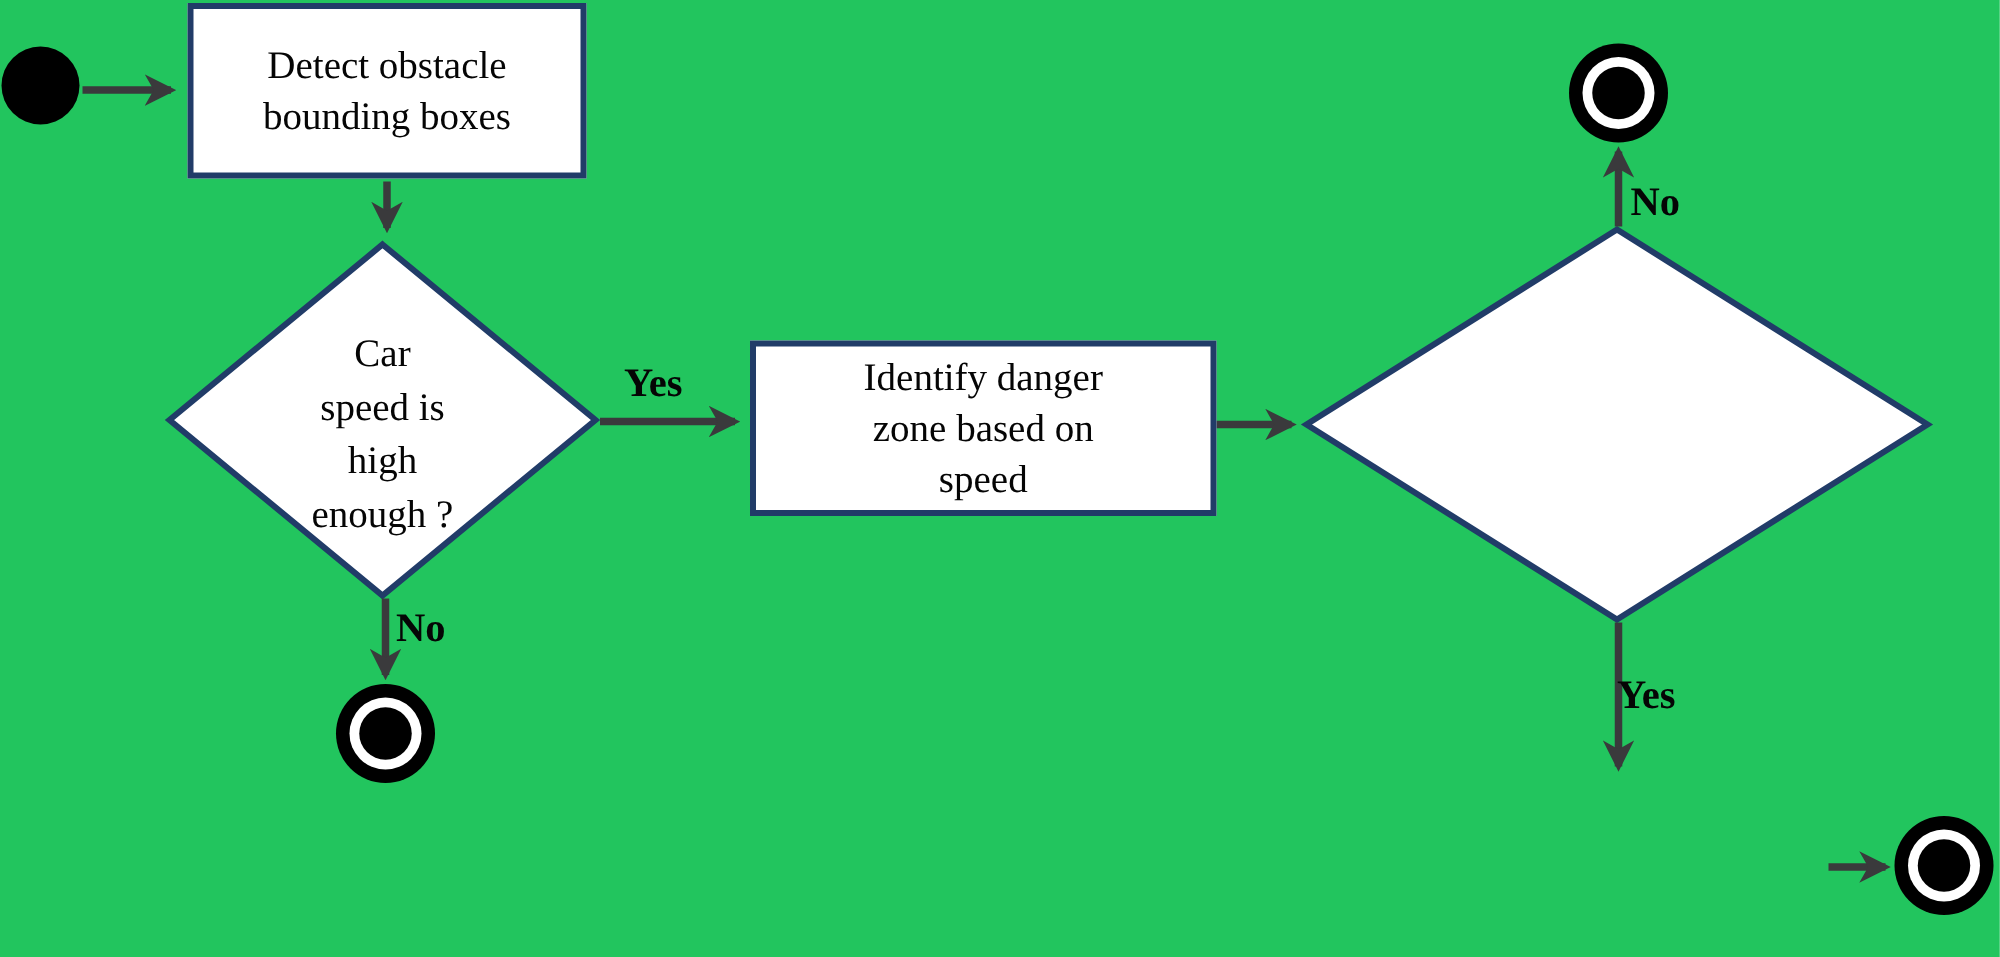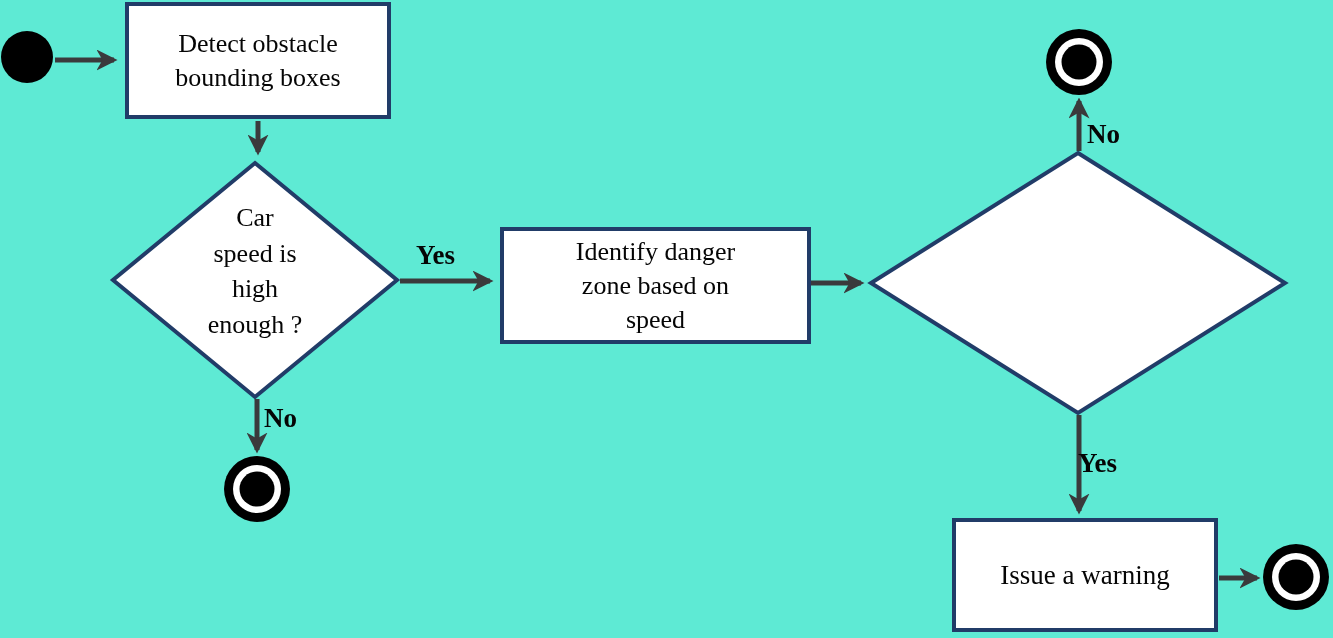--- a/index.html
+++ b/index.html
@@ -1,20 +1,20 @@
 <!DOCTYPE html>
 <html><head>
 <meta charset="utf-8">
 <style>
   html, body { margin: 0; padding: 0; }
   #canvas {
     position: relative;
     width: 1333px;
     height: 638px;
-    background: #5eead4;
+    background: #22c55e;
     overflow: hidden;
     font-family: "Liberation Serif", "DejaVu Serif", serif;
     color: #050505;
   }
   #shape-layer {
     position: absolute;
     left: 0; top: 0;
     width: 1333px; height: 638px;
   }
   .activity-box {
@@ -38,21 +38,21 @@
   }
   .edge-label {
     position: absolute;
     font-weight: bold;
     font-size: 27px;
     width: 64px;
   }
   #box-detect  { left: 125px; top: 2px;   width: 266px; height: 117px; }
   #box-identify{ left: 500px; top: 227px; width: 311px; height: 117px; }
   #box-warning { left: 952px; top: 518px; width: 266px; height: 114px; font-size: 27px; }
-  #label-speed-decision     { left: 145px; top: 200px; width: 220px; line-height: 35.5px; }
+  #label-speed-decision     { left: 145px; top: 218px; width: 220px; line-height: 35.5px; }
   #label-intersect-decision { left: 948px; top: 199px; width: 260px; line-height: 34.5px; }
   #edge-label-yes1 { left: 416px;  top: 240px; }
   #edge-label-no1  { left: 264px;  top: 403px; }
   #edge-label-no2  { left: 1087px; top: 119px; }
   #edge-label-yes2 { left: 1078px; top: 448px; }
 </style>
 </head>
 <body>
 
 <div id="canvas">
@@ -95,21 +95,20 @@
     </g>
   </svg>
 
   <div class="activity-box" id="box-detect">Detect obstacle
 bounding boxes</div>
 
   <div class="activity-box" id="box-identify">Identify danger
 zone based on
 speed</div>
 
-  <div class="activity-box" id="box-warning">Issue a warning</div>
 
   <div class="diamond-label" id="label-speed-decision">Car
 speed is
 high
 enough ?</div>
 
 
   <div class="edge-label" id="edge-label-yes1">Yes</div>
 
   <div class="edge-label" id="edge-label-no1">No</div>

